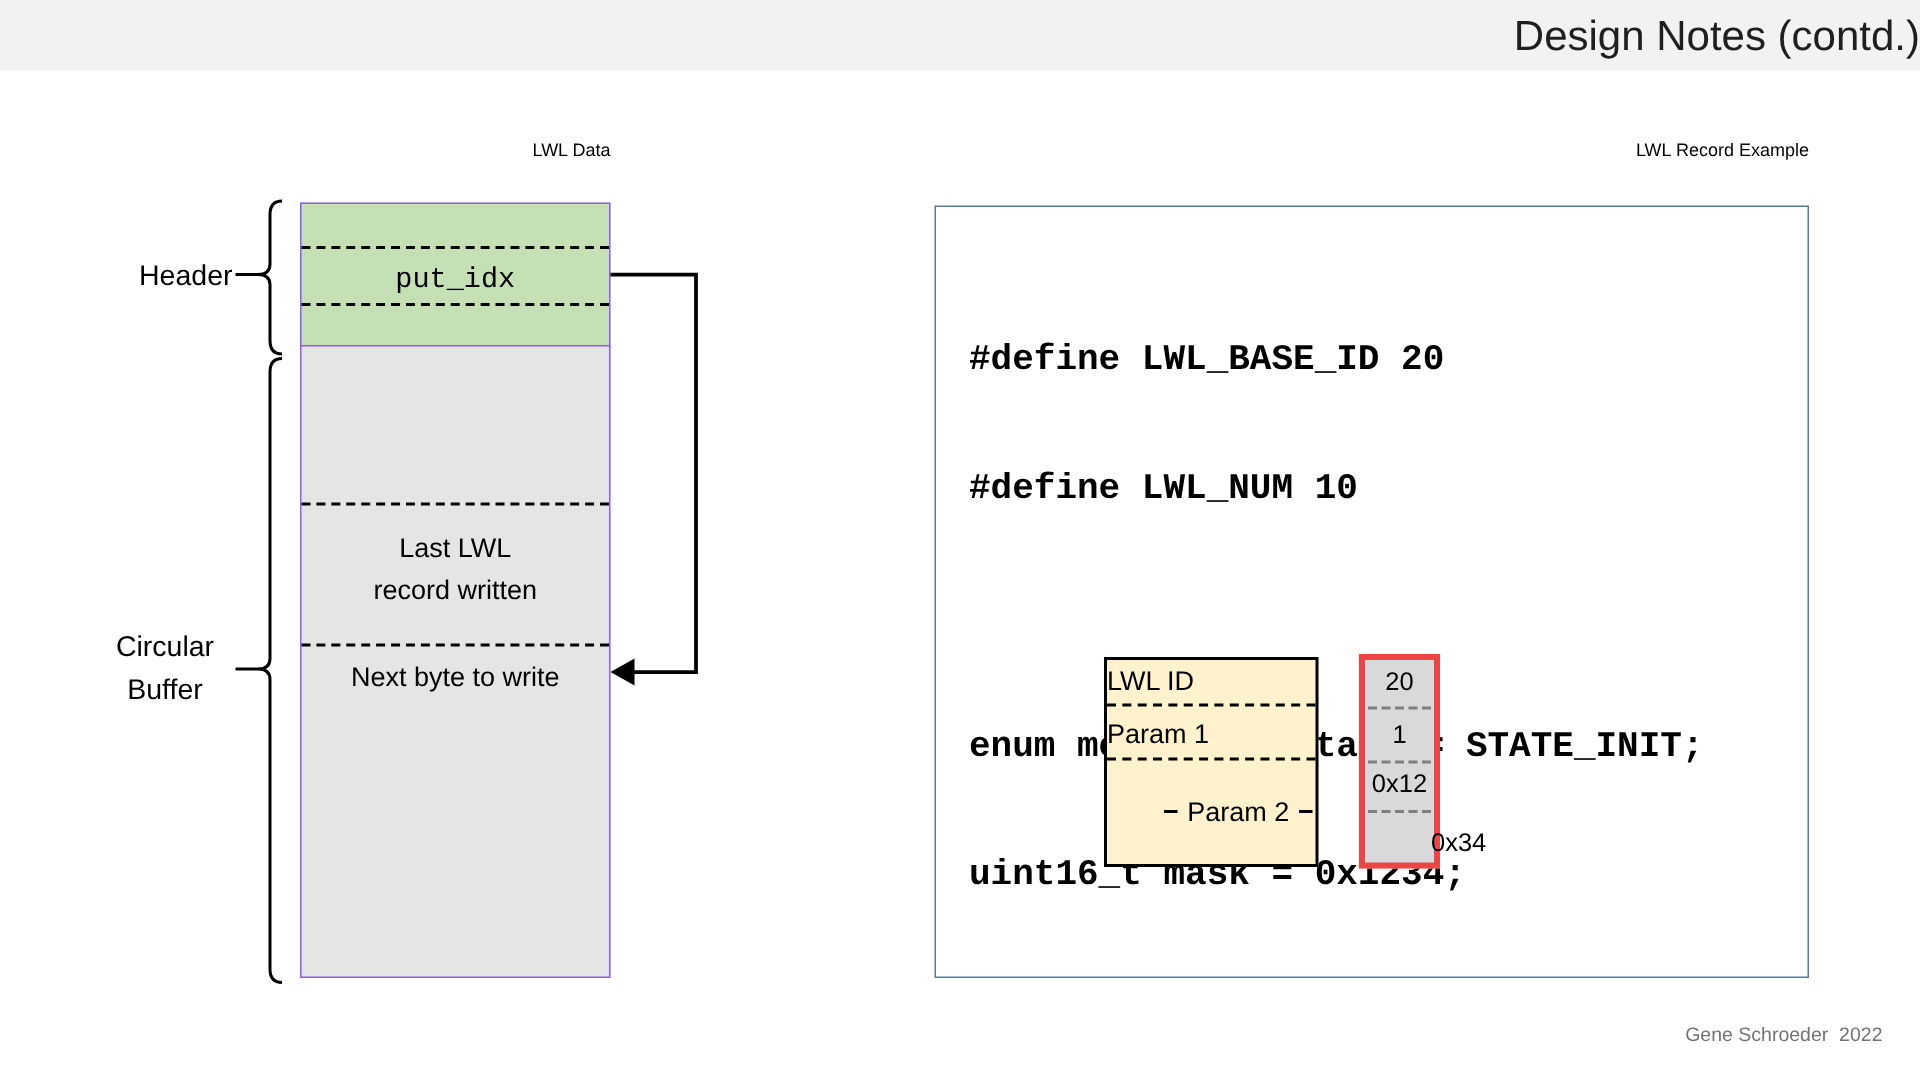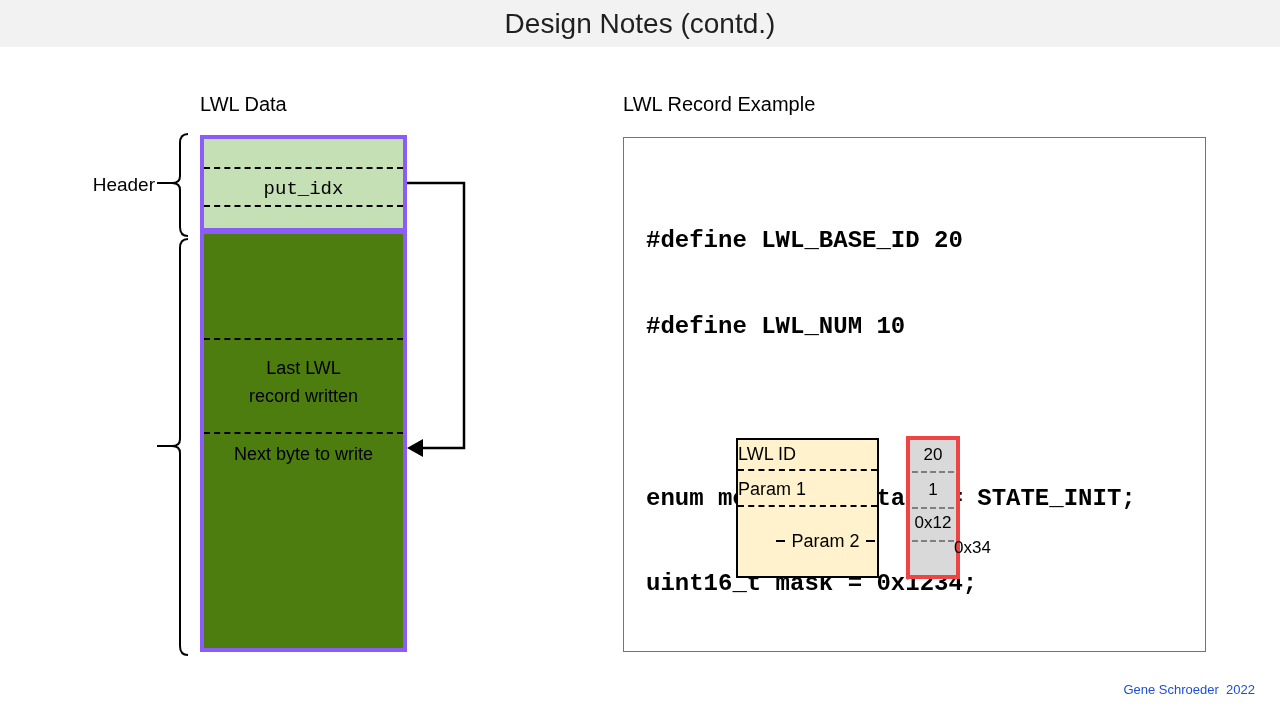--- a/index.html
+++ b/index.html
@@ -1,31 +1,31 @@
 <!DOCTYPE html>
 <html><head>
 <meta charset="utf-8">
 <style>
   html,body{margin:0;padding:0;background:#fff;}
   .slide{position:relative;width:1280px;height:720px;background:#ffffff;
          font-family:"Liberation Sans",sans-serif;color:#000;overflow:hidden;}
 
   
   .titlebar{position:absolute;left:0;top:0;width:1280px;height:47px;background:#f2f2f2;
-            display:flex;align-items:center;justify-content:center;}
+            display:flex;align-items:center;justify-content:flex-end;}
   .titlebar .t{font-size:28px;color:#1f1f1f;}
 
-  .section-title{position:absolute;font-size:20px;text-align:left;}
+  .section-title{position:absolute;font-size:12px;text-align:right;}
   #lwl-data-title{left:200px;top:93px;width:207px;}
   #record-example-title{left:623px;top:93px;width:583px;}
 
   
-  .box{position:absolute;box-sizing:border-box;border:4px solid #8b5cf6;}
+  .box{position:absolute;box-sizing:border-box;border:1px solid #8b5cf6;}
   #header-box{left:200px;top:135px;width:207px;height:97px;background:#c5e0b4;}
-  #buffer-box{left:200px;top:230px;width:207px;height:422px;background:#4d7c0f;}
+  #buffer-box{left:200px;top:230px;width:207px;height:422px;background:#e5e5e5;}
   .dash{position:absolute;left:0;right:0;height:0;border-top:2px dashed #000;}
   .boxlabel{position:absolute;left:0;right:0;text-align:center;font-size:18px;line-height:28px;}
   #put-idx-label{top:36px;font-family:"Liberation Mono",monospace;font-size:19px;}
   #last-record-label{top:120px;}
   #next-byte-label{top:206px;}
 
   .side-label{position:absolute;font-size:19px;line-height:29px;}
   #header-label{left:58px;top:170px;width:97px;text-align:right;}
   #circular-label{left:58px;top:417px;width:104px;text-align:center;}
 
@@ -51,23 +51,23 @@
 
   
   #bytes-box{position:absolute;left:282px;top:298px;width:54px;height:143px;
              box-sizing:border-box;border:4px solid #ef4444;background:#d9d9d9;}
   #bytes-box .rowlabel{position:absolute;left:0;right:0;text-align:center;
                        font-size:17px;line-height:24px;}
   #bytes-box .dash{border-top:2px dashed #7f7f7f;left:2px;right:2px;}
   #bytes-box .b1{top:3px;} #bytes-box .bd1{top:31px;}
   #bytes-box .b2{top:38px;} #bytes-box .bd2{top:67px;}
   #bytes-box .b3{top:71px;} #bytes-box .bd3{top:100px;}
-  #bytes-box .b4{top:96px;padding-left:44px;}
+  #bytes-box .b4{top:110px;padding-left:44px;}
 
-  #footer{position:absolute;right:25px;top:682px;font-size:13px;color:#1d4ed8;white-space:pre;}
+  #footer{position:absolute;right:25px;top:682px;font-size:13px;color:#737373;white-space:pre;}
 </style>
 </head>
 <body>
 
 <div class="slide">
 
   <div class="titlebar">
     <div class="t">Design Notes (contd.)</div>
   </div>
 
@@ -76,20 +76,24 @@
 
   <svg class="brace-svg" style="left:155px;top:131px;" width="40" height="110" viewBox="0 0 40 110">
     <path d="M33,3 Q25,3 25,12 L25,45 Q25,52 17,52 L2,52 M17,52 Q25,52 25,59 L25,96 Q25,105 33,105" fill="none" stroke="#000" stroke-width="2"></path>
   </svg>
 
   <svg class="brace-svg" style="left:155px;top:236px;" width="40" height="424" viewBox="0 0 40 424">
     <path d="M33,3 Q25,3 25,12 L25,203 Q25,210 17,210 L2,210 M17,210 Q25,210 25,217 L25,410 Q25,419 33,419" fill="none" stroke="#000" stroke-width="2"></path>
   </svg>
 
   <div class="side-label" id="header-label">Header</div>
+  <div class="side-label" id="circular-label">
+    <div>Circular</div>
+    <div>Buffer</div>
+  </div>
 
   <div class="box" id="header-box">
     <div class="dash" style="top:28px"></div>
     <div class="dash" style="top:66px"></div>
     <div class="boxlabel" id="put-idx-label">put_idx</div>
   </div>
 
   <div class="box" id="buffer-box">
     <div class="dash" style="top:104px"></div>
     <div class="dash" style="top:198px"></div>

